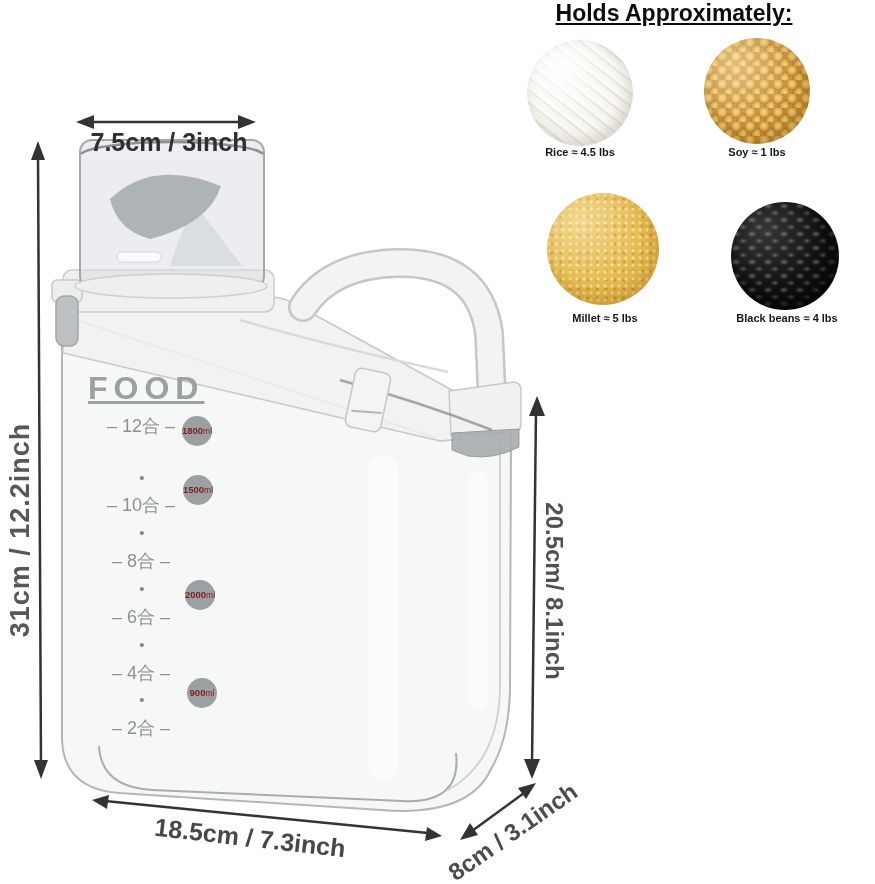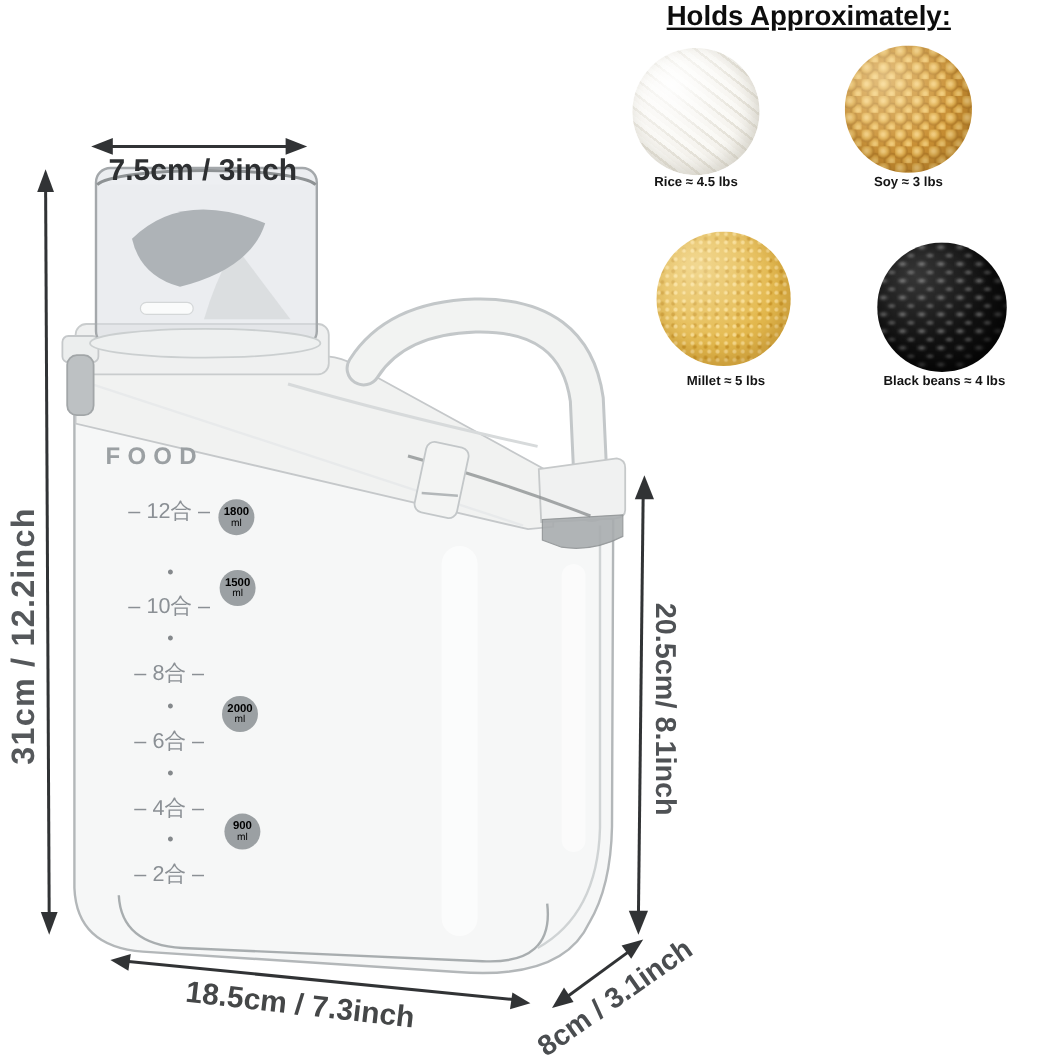--- a/index.html
+++ b/index.html
@@ -11,31 +11,31 @@
 
   
   .dim { position:absolute; font-weight:700; white-space:nowrap; color:#3c3f42; }
   .dim-top    { left:73px;  top:86px; width:192px; text-align:center; font-size:25px; color:#2d2f31;margin-top:42px; }
   .dim-left   { left:20px;  top:530px; transform:translate(-50%,-50%) rotate(-90deg); font-size:27px; color:#55585b; letter-spacing:1px; }
   .dim-right  { left:554px; top:591px; transform:translate(-50%,-50%) rotate(90deg);  font-size:24px; color:#4f5255; }
   .dim-bottom { left:250px; top:838px; transform:translate(-50%,-50%) rotate(6.5deg); font-size:25px; color:#454748; }
   .dim-depth  { left:513px; top:832px; transform:translate(-50%,-50%) rotate(-35deg); font-size:24px; color:#4a4d50; }
 
   
-  .brand { position:absolute; left:88px; top:370px; font-size:20px; font-weight:700;
-           letter-spacing:6px; color:#9ba0a3; }
+  .brand { position:absolute; left:88px; top:370px; font-size:32px; font-weight:700;
+           letter-spacing:6px; color:#9ba0a3;text-decoration:underline; }
 
   
   .scale-mark { position:absolute; left:98px; width:86px; height:24px; text-align:center;
                 font-size:18px; color:#8b9095; white-space:nowrap; }
   .scale-dot  { position:absolute; left:134px; width:16px; height:14px; text-align:center;
                 font-size:15px; line-height:14px; color:#85898c; }
   .badge { position:absolute; width:30px; height:30px; border-radius:50%; background:#9ba0a3;
-           display:flex; flex-direction:column; align-items:center; justify-content:center;
-           color:#000000; line-height:0.95; }
+           display:flex; align-items:center; justify-content:center;
+           color:#7f1d1d; line-height:0.95; }
   .badge .v { font-size:9.5px; font-weight:700; }
   .badge .u { font-size:8.5px; }
 
   
   .holds-title { position:absolute; left:540px; top:0px; width:268px; text-align:center;
                  font-size:23px; font-weight:700; color:#0d0d0d;text-decoration:underline; }
   .circle { position:absolute; border-radius:50%; }
   .rice-bg {
     background:
       radial-gradient(circle at 32% 28%, rgba(255,255,255,.95), rgba(255,255,255,0) 55%),
@@ -204,17 +204,17 @@
   <div class="dim dim-depth">8cm / 3.1inch</div>
 
   <div class="holds-title">Holds Approximately:</div>
 
   <div class="circle rice-bg c-rice"></div>
   <div class="circle soy-bg c-soy"></div>
   <div class="circle millet-bg c-millet"></div>
   <div class="circle beans-bg c-beans"></div>
 
   <div class="cap-label l-rice">Rice ≈ 4.5 lbs</div>
-  <div class="cap-label l-soy">Soy ≈ 3 lbs</div>
+  <div class="cap-label l-soy">Soy ≈ 1 lbs</div>
   <div class="cap-label l-millet">Millet ≈ 5 lbs</div>
   <div class="cap-label l-beans">Black beans ≈ 4 lbs</div>
 
 </div>
 
 </body></html>

